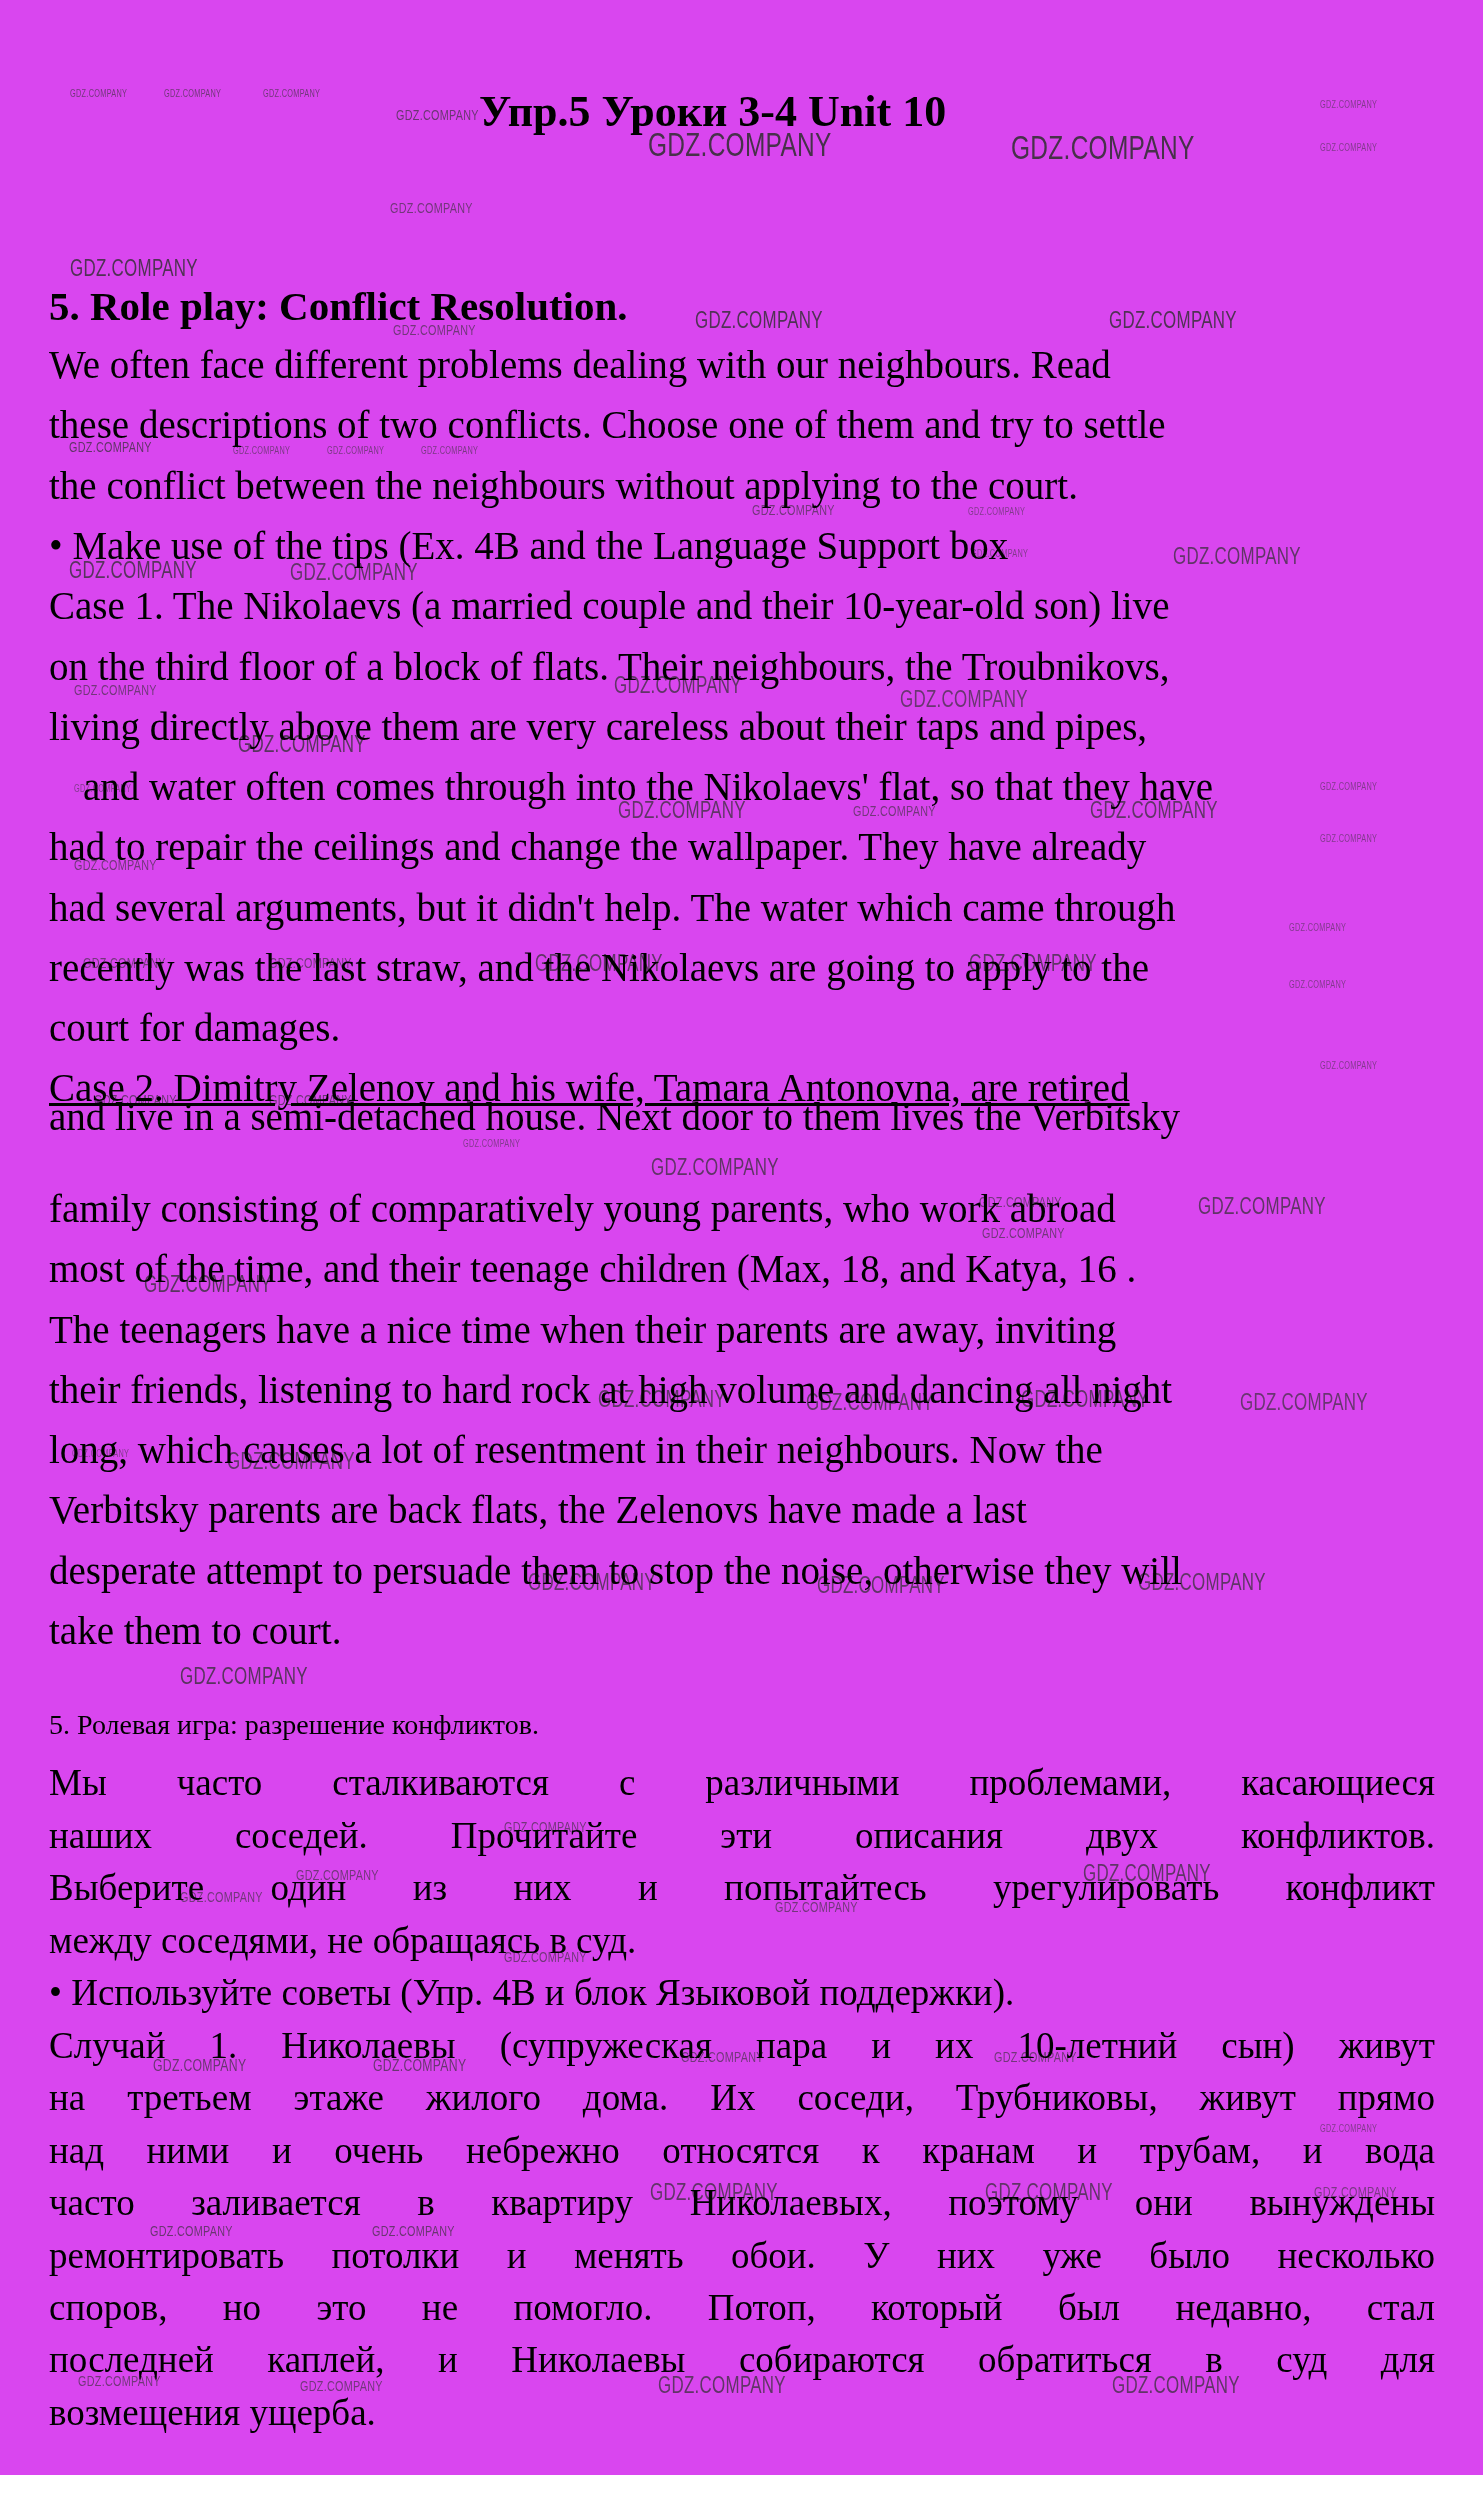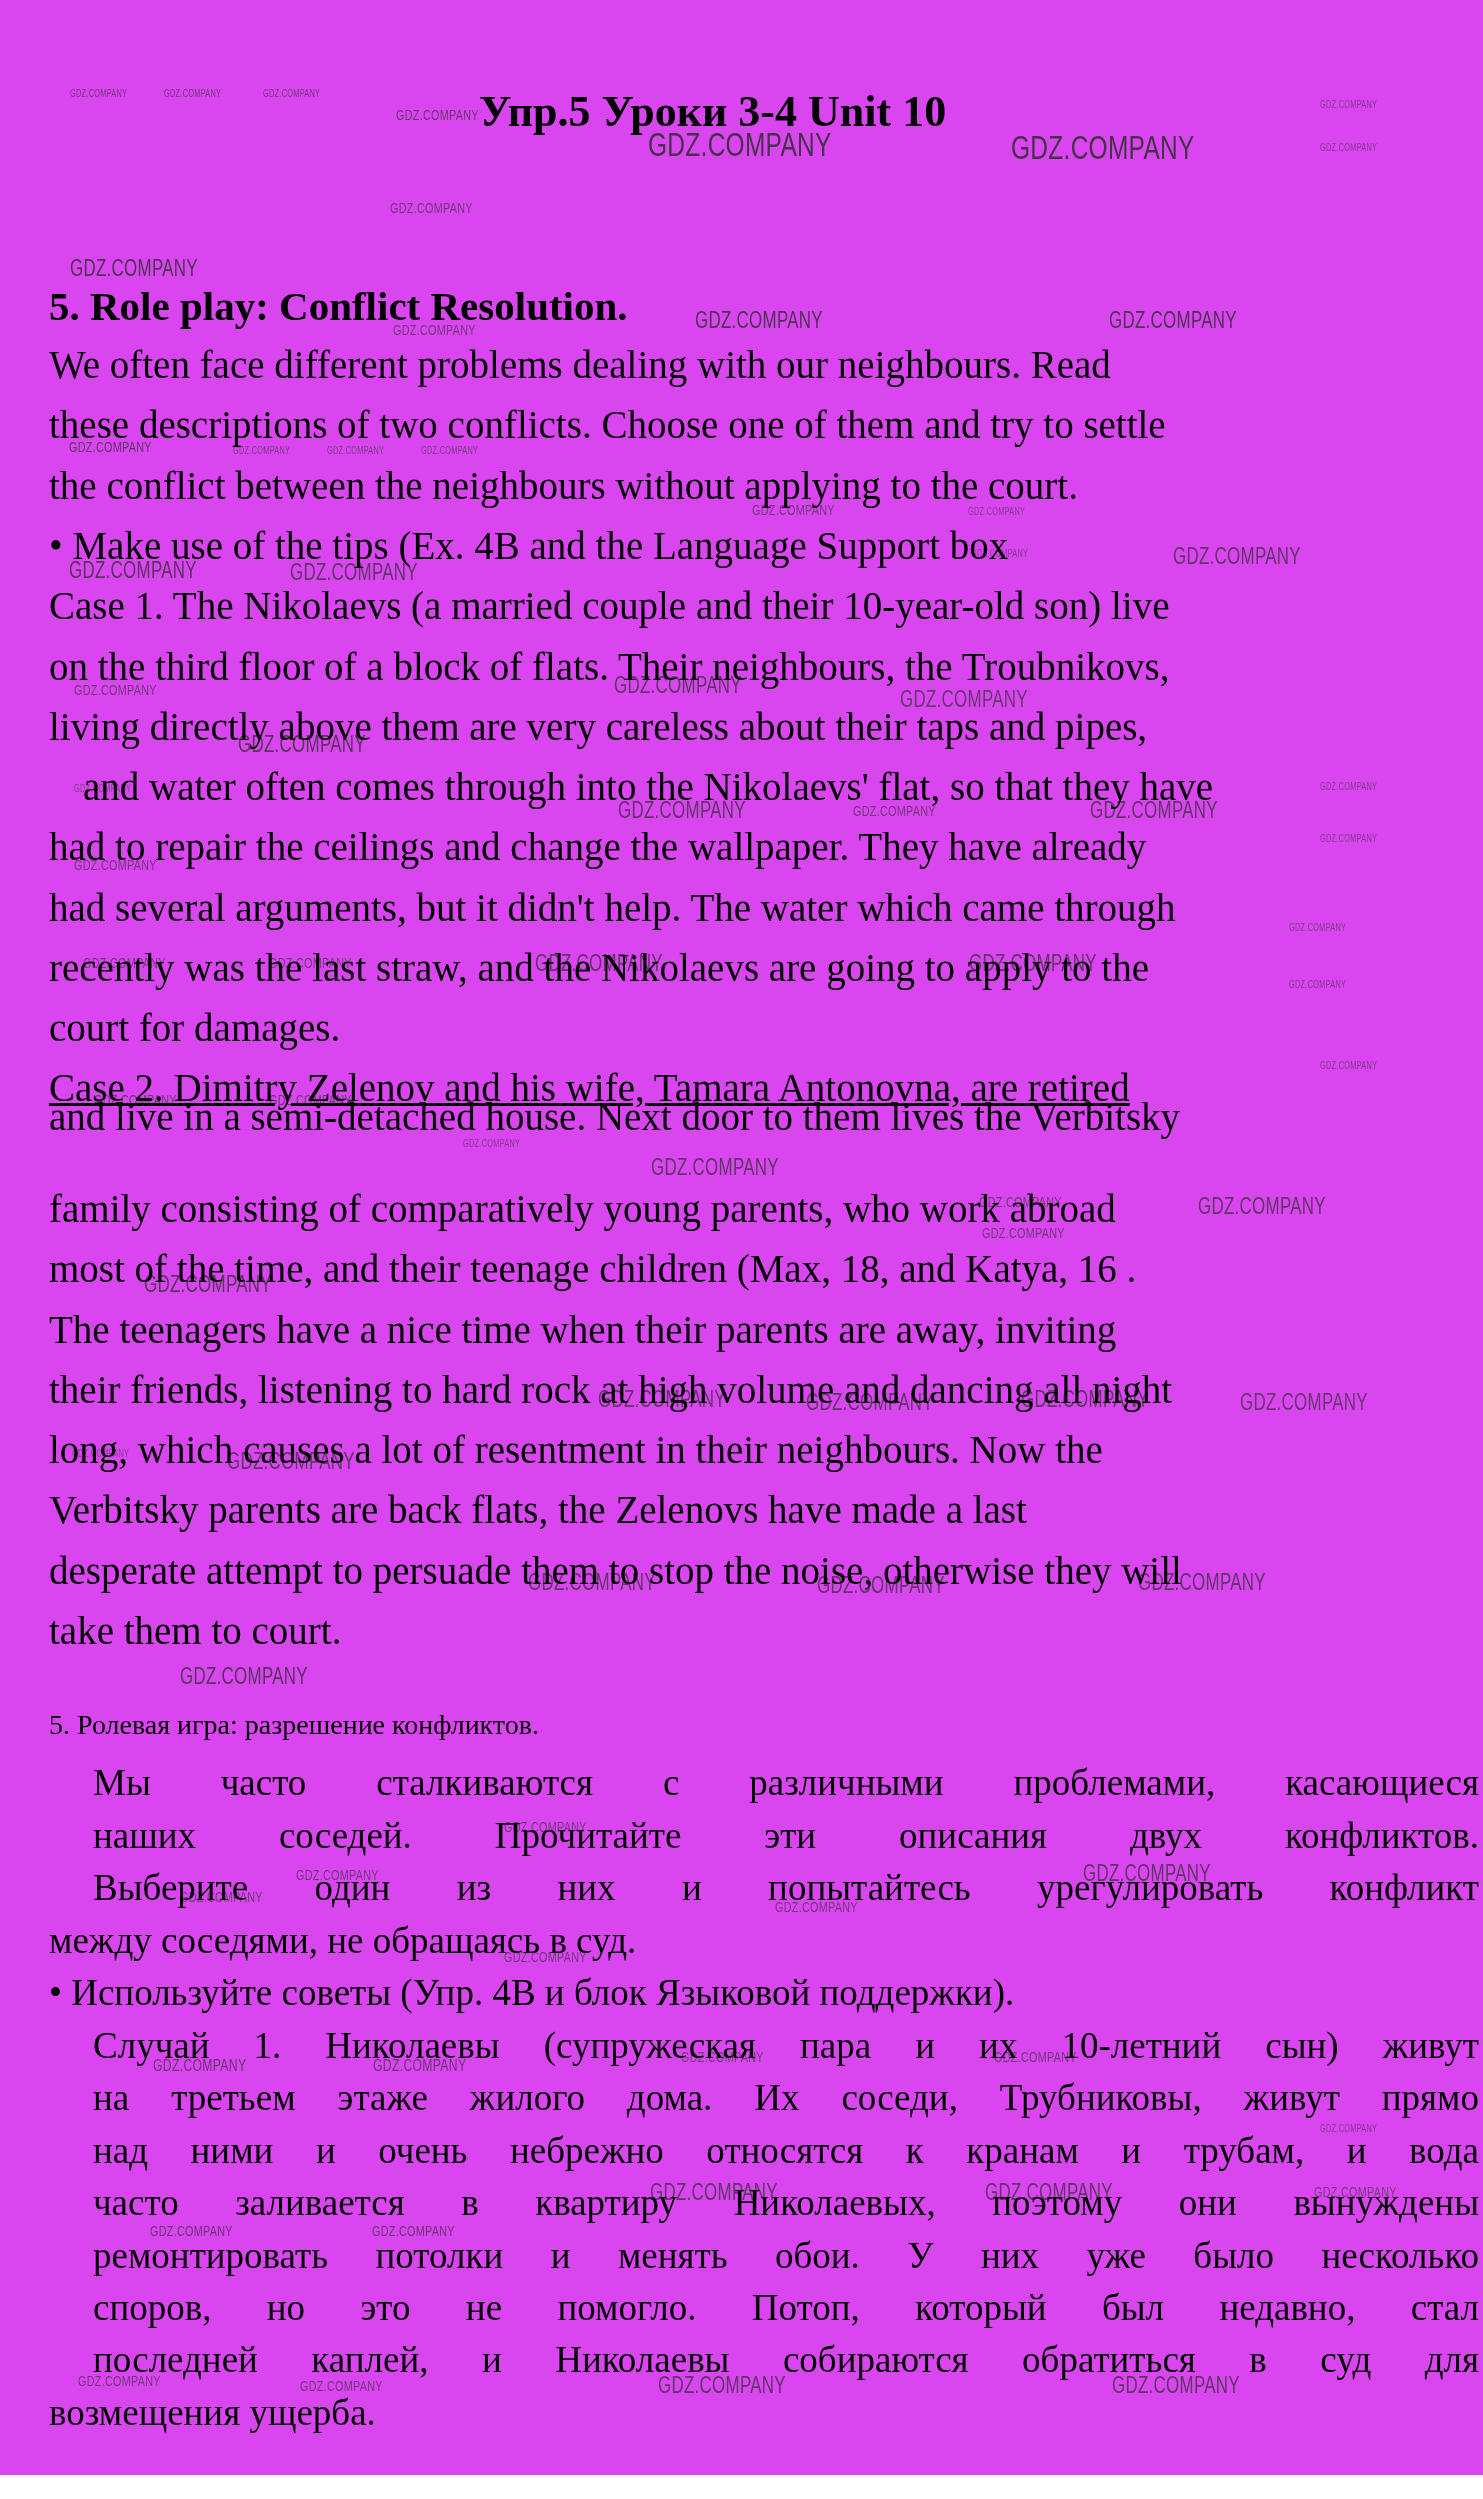--- a/index.html
+++ b/index.html
@@ -34,21 +34,20 @@
   }
   .en{font-size:39px;}
   .en-bold{font-size:41px;font-weight:bold;}
   .ru{font-size:37px;}
   .ru-bold{font-size:28px;font-weight:normal;}
   .ru-just{
     font-size:37px;
     white-space:normal;
     text-align:justify;
     text-align-last:justify;
-    margin-left:44px;
   }
   .wm{
     position:absolute;
     font-family:"Liberation Sans", sans-serif;
     font-weight:400;
     color:#2e2e2e;
     white-space:nowrap;
     transform:scaleX(0.72);
     transform-origin:left top;
     letter-spacing:0.4px;

